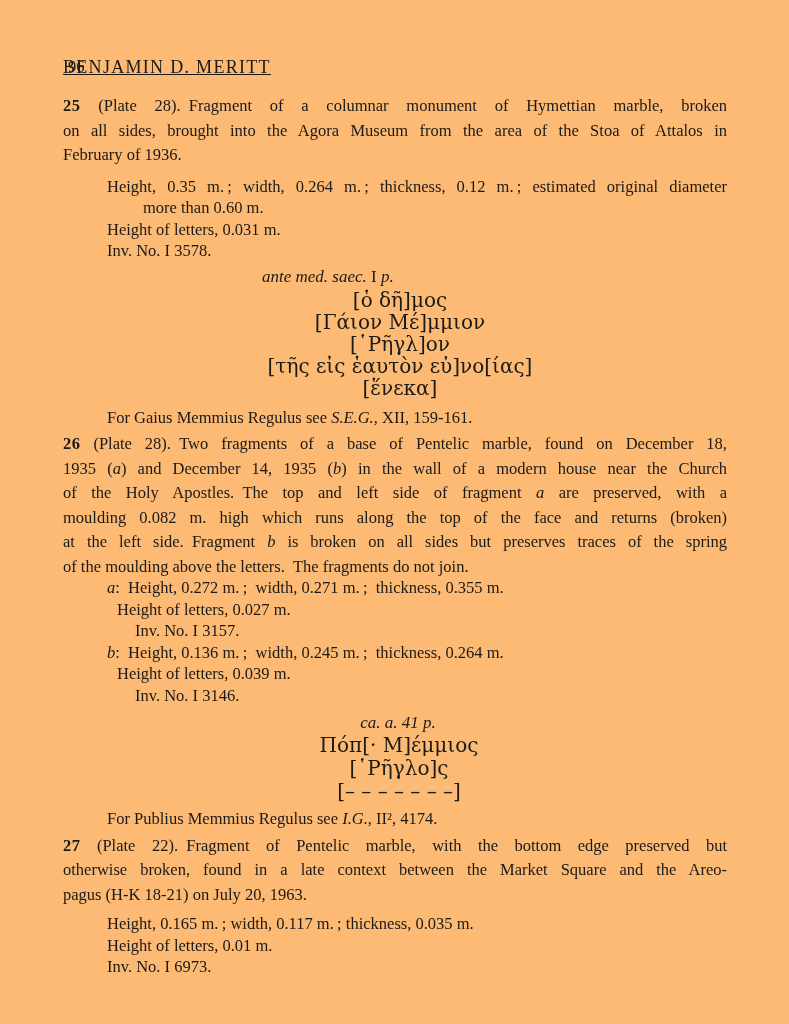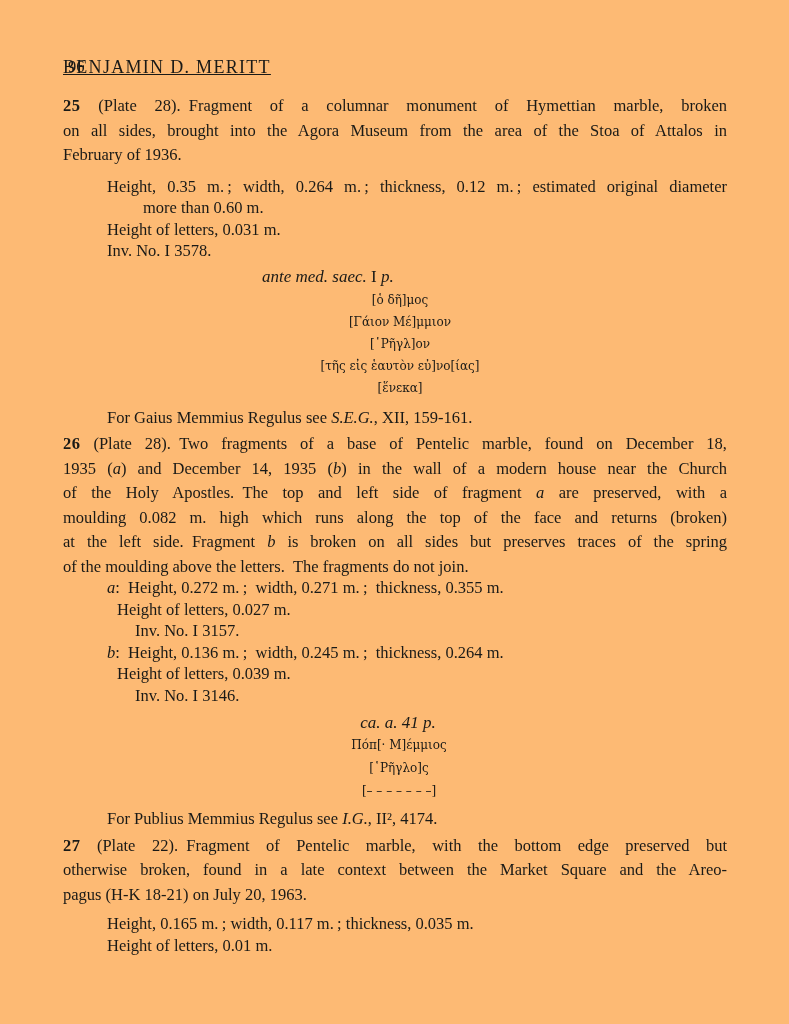--- a/index.html
+++ b/index.html
@@ -30,21 +30,21 @@
   .cont{margin-left:36px;}
   .sub1{margin-left:10px;}
   .sub2{margin-left:28px;}
 
   .date{font-size:17px;line-height:24px;}
   .ante{margin-top:3px;margin-left:199px;}
   .ca{margin-top:5px;text-align:center;padding-left:6px;line-height:23px;}
   .rm{font-style:normal;}
   i{font-style:italic;}
 
-  .greek{font-family:"DejaVu Serif",serif;font-size:12px;text-align:center;}
+  .greek{font-family:"DejaVu Serif",serif;font-size:20px;text-align:center;}
   .g1{line-height:22px;padding-left:10px;}
   .g2{line-height:23px;padding-left:8px;}
 
   .ref{margin-left:44px;line-height:24.5px;}
   .r1{margin-top:7px;}
   .r2{margin-top:4px;}
 </style>
 </head>
 <body>
 
@@ -106,16 +106,17 @@
 
   <section>
     <div class="para p27">
       <div class="pline j"><b class="num">27</b><span> (Plate 22). Fragment of Pentelic marble, with the bottom edge preserved but</span></div>
       <div class="pline j"><span>otherwise broken, found in a late context between the Market Square and the Areo-</span></div>
       <div class="pline"><span>pagus (H-K 18-21) on July 20, 1963.</span></div>
     </div>
     <div class="meas m27">
       <div>Height, 0.165 m. ; width, 0.117 m. ; thickness, 0.035 m.</div>
       <div>Height of letters, 0.01 m.</div>
+      <div>Inv. No. I 6973.</div>
     </div>
   </section>
 
 </div>
 
 </body></html>

